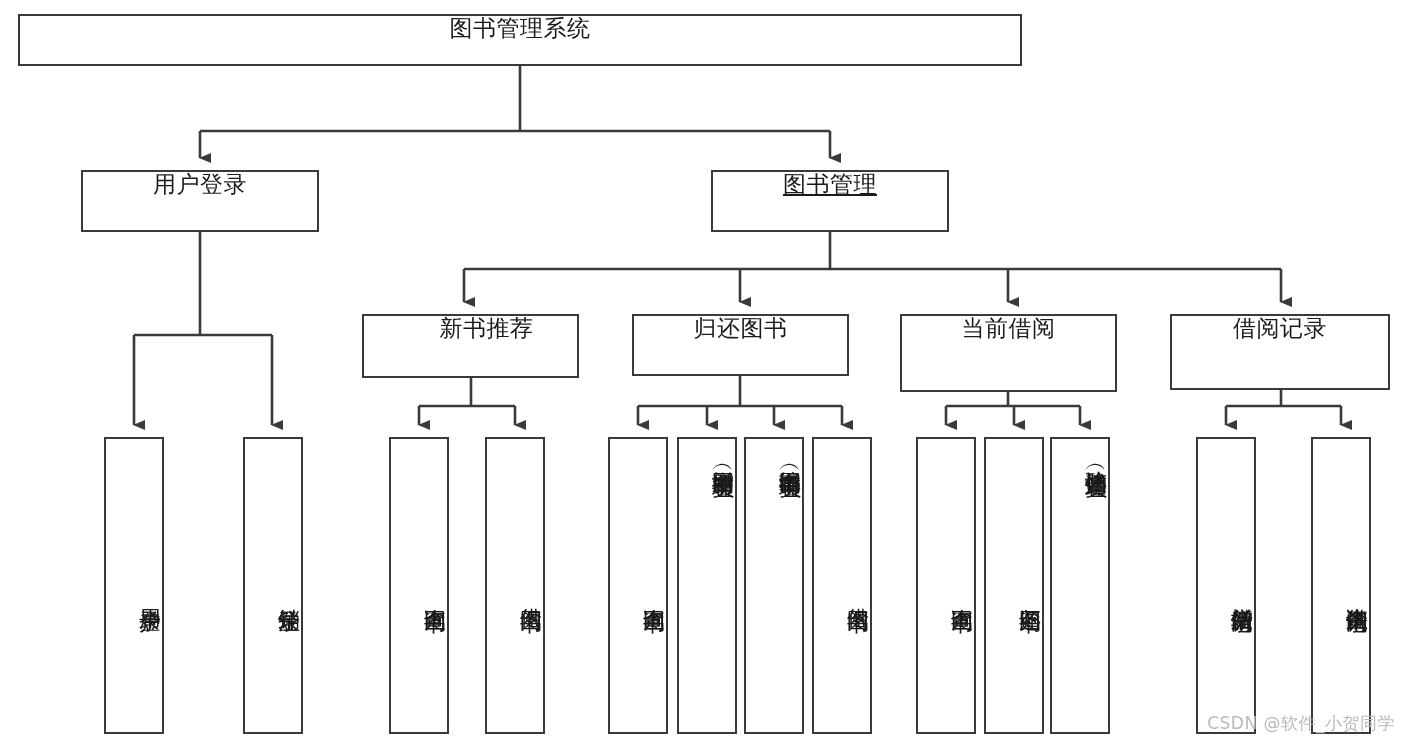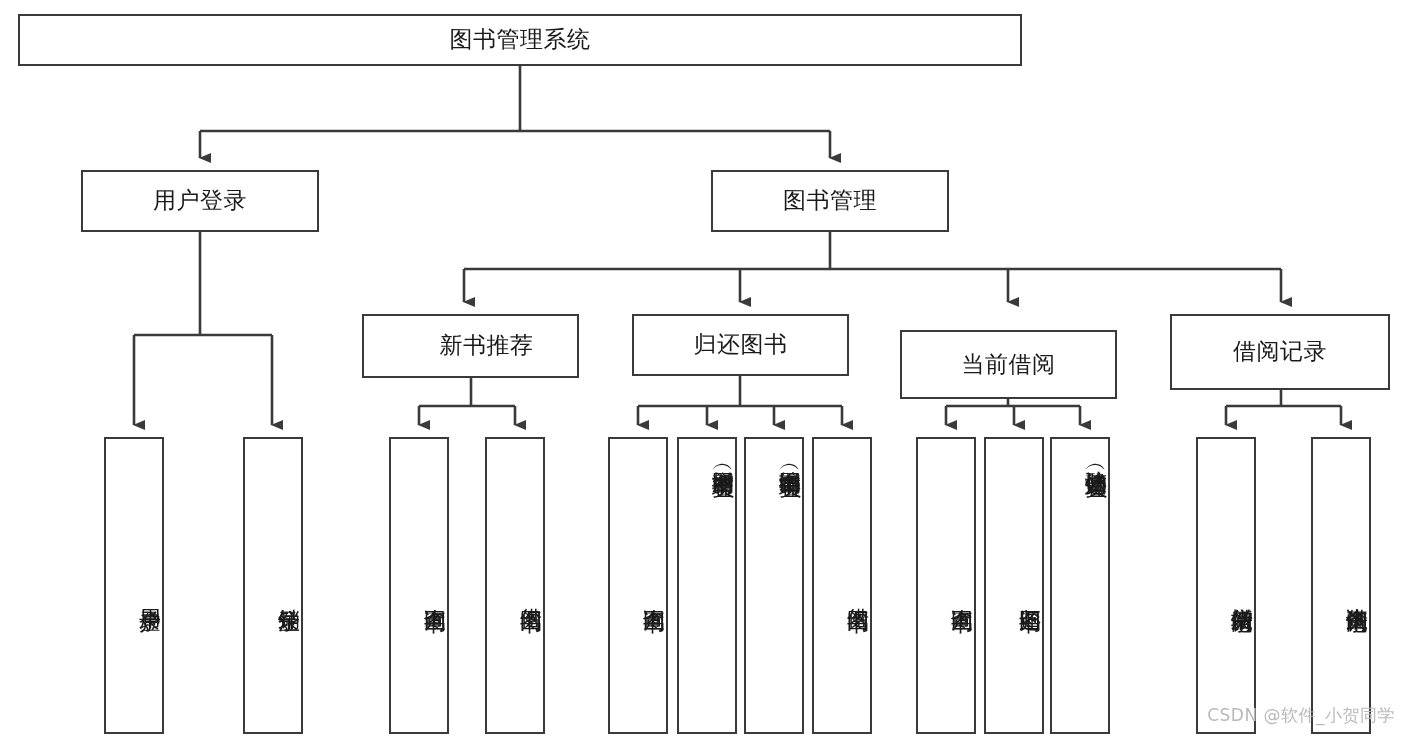--- a/index.html
+++ b/index.html
@@ -24,21 +24,21 @@
     top: 0;
     width: 1405px;
     height: 747px;
   }
   .node {
     position: absolute;
     box-sizing: border-box;
     background: #ffffff;
     border: 2px solid #3a3a3a;
     display: flex;
-    align-items: center;
+    align-items: flex-start;
     justify-content: center;
     color: #1a1a1a;
   }
   .node-h {
     font-size: 23px;
     letter-spacing: 0.5px;
     line-height: 1.1;
     white-space: nowrap;
   }
   .node-root {
@@ -59,21 +59,21 @@
     text-orientation: upright;
     display: block;
   }
   .node-v-top {
     align-items: flex-start;
     justify-content: flex-start;
   }
   #watermark {
     position: absolute;
     right: 10px;
-    bottom: 20px;
+    bottom: 12px;
     font-size: 17px;
     color: #b9b9b9;
     letter-spacing: 0.5px;
     white-space: nowrap;
     pointer-events: none;
   }
 </style>
 </head>
 <body>
 
@@ -130,31 +130,31 @@
     </g>
   </svg>
 
   <div class="node node-h node-root" style="left:18px; top:14px; width:1004px; height:52px;">
     <span>图书管理系统</span>
   </div>
 
   <div class="node node-h" style="left:81px; top:170px; width:238px; height:62px;">
     <span>用户登录</span>
   </div>
-  <div class="node node-h" style="left:711px; top:170px; width:238px; height:62px;">
+  <div class="node node-h" style="left:711px; top:170px; width:238px; height:62px;text-decoration:underline;">
     <span>图书管理</span>
   </div>
 
   <div class="node node-h" style="left:362px; top:314px; width:217px; height:64px;padding-left:32px;">
     <span>新书推荐</span>
   </div>
   <div class="node node-h" style="left:632px; top:314px; width:217px; height:62px;">
     <span>归还图书</span>
   </div>
-  <div class="node node-h" style="left:900px; top:330px; width:217px; height:69px;">
+  <div class="node node-h" style="left:900px; top:314px; width:217px; height:78px;">
     <span>当前借阅</span>
   </div>
   <div class="node node-h" style="left:1170px; top:314px; width:220px; height:76px;">
     <span>借阅记录</span>
   </div>
 
   <div class="node node-v" style="left:104px; top:437px; width:60px; height:297px;">
     <span class="vlabel">用户登录</span>
   </div>
   <div class="node node-v" style="left:243px; top:437px; width:60px; height:297px;">

